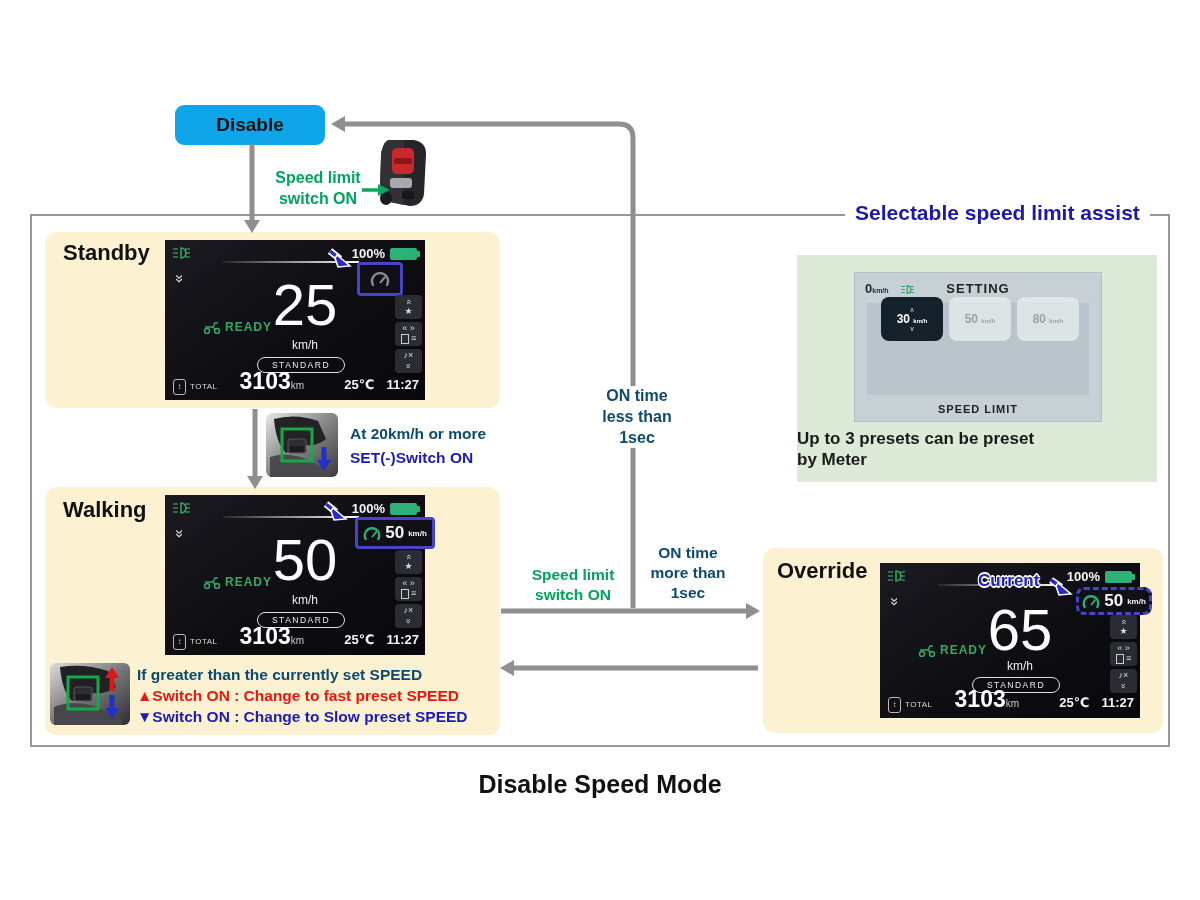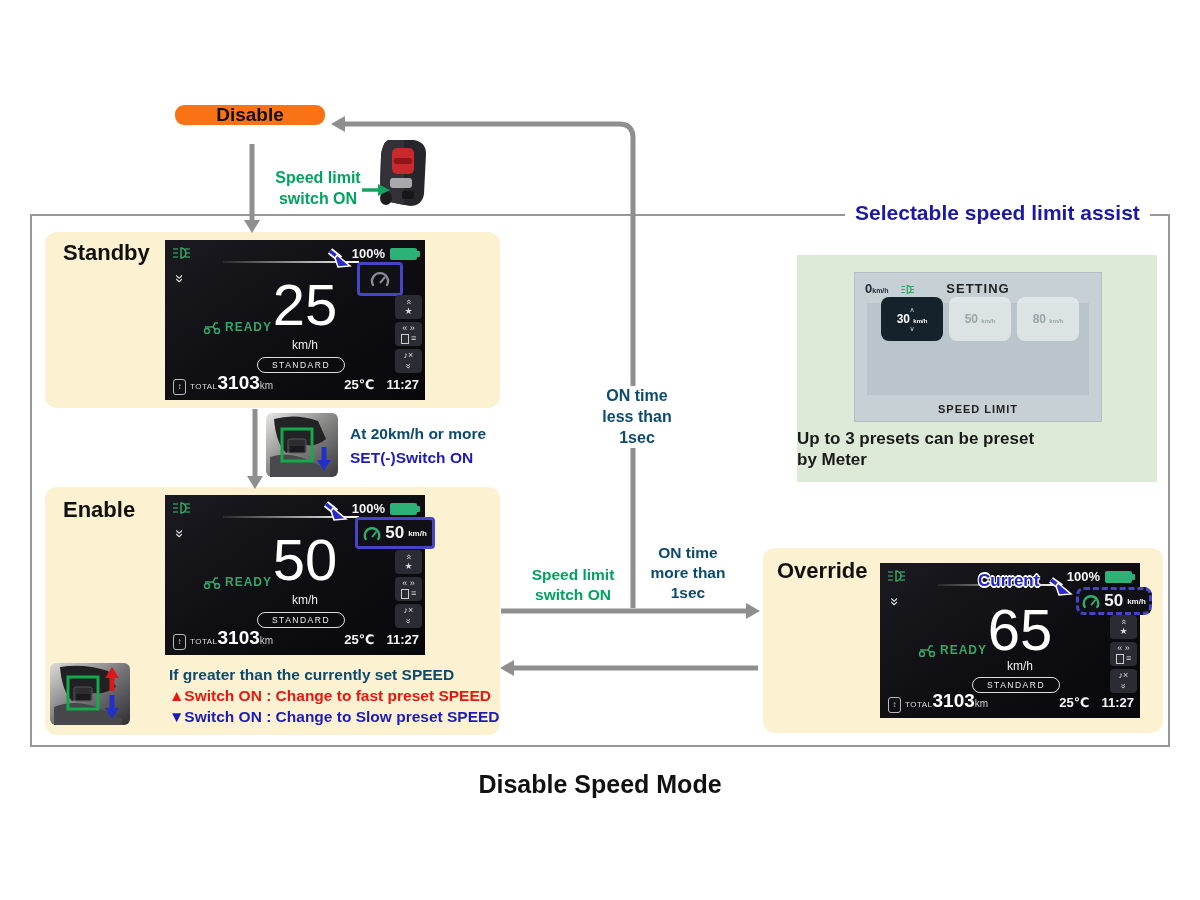--- a/index.html
+++ b/index.html
@@ -3,21 +3,21 @@
 <meta charset="utf-8">
 <style>
   html,body{margin:0;padding:0;background:#fff;}
   body{font-family:"Liberation Sans","DejaVu Sans",sans-serif;}
   #canvas{position:relative;width:1200px;height:900px;background:#fff;overflow:hidden;}
   .abs{position:absolute;}
   
   .bigbox{left:30px;top:214px;width:1136px;height:529px;border:2px solid #979797;background:#fff;}
   .assist-title{left:845px;top:201px;padding:0 10px;background:#fff;color:#1c18a8;font-size:21px;font-weight:bold;z-index:3;}
   
-  .node-disable{left:175px;top:105px;width:150px;height:20px;background:#f97316;border-radius:9px;
+  .node-disable{left:175px;top:105px;width:150px;height:40px;background:#0ea5e9;border-radius:9px;
     display:flex;align-items:center;justify-content:center;font-size:19px;font-weight:bold;color:#111;z-index:2;}
   .statebox{background:#fcf1d0;border-radius:12px;z-index:1;}
   .state-label{font-size:22px;font-weight:bold;color:#111;}
   
   .elabel{font-weight:bold;text-align:center;white-space:pre-line;line-height:1.3;z-index:6;}
   .green{color:#00a35f;}
   .blue{color:#1d1abc;}
   .red{color:#e8170f;}
   .black{color:#0c4a6e;}
   .whitebg{background:#fff;padding:0 4px;}
@@ -58,28 +58,28 @@
   .dash .pill{position:absolute;left:92px;top:117px;width:86px;text-align:center;border:1px solid #ddd;border-radius:10px;font-size:8.5px;letter-spacing:1.5px;padding:2px 0;color:#eee;}
   .dash .ready{position:absolute;left:38px;top:80px;display:flex;align-items:center;gap:4px;color:#35a868;font-size:12px;font-weight:bold;letter-spacing:1px;}
   .dash .tiles{position:absolute;right:3px;top:55px;width:27px;display:flex;flex-direction:column;gap:3px;}
   .dash .tile{background:#2b2b34;border-radius:4px;color:#d9d9df;text-align:center;font-size:9px;line-height:1.1;padding:2px 0;}
   .rot-up{display:inline-block;transform:rotate(90deg);}
   .rot-down{display:inline-block;transform:rotate(-90deg);}
   .mini-rect{display:inline-block;width:6px;height:8px;border:1px solid #ccc;vertical-align:middle;}
   .dash .btm{position:absolute;left:8px;right:6px;bottom:5px;display:flex;align-items:baseline;}
   .dash .trip{width:11px;height:14px;border:1px solid #bbb;border-radius:3px;font-size:8px;text-align:center;line-height:14px;color:#ccc;}
   .dash .total{font-size:8px;letter-spacing:.5px;margin-left:4px;color:#ddd;}
-  .dash .odo{font-size:19px;font-weight:bold;color:#fff;text-align:center;}
+  .dash .odo{font-size:23px;font-weight:bold;margin-left:22px;color:#fff;text-align:center;}
   .dash .odou{font-size:10px;margin-left:0;color:#ccc;}
   .dash .temp{font-size:13px;font-weight:bold;margin-left:auto;}
   .dash .time{font-size:13px;font-weight:bold;margin-left:12px;}
   .flashing{position:absolute;color:#2222cc;font-size:17px;font-weight:bold;z-index:4;
     text-shadow:-1px -1px 0 #fff,1px -1px 0 #fff,-1px 1px 0 #fff,1px 1px 0 #fff,0 2px 0 #fff,0 -2px 0 #fff;}
   
-  .note-line{font-size:15.5px;font-weight:bold;line-height:1.3;z-index:2;margin-left:32px;}
+  .note-line{font-size:15.5px;font-weight:bold;line-height:1.3;z-index:2;}
   .main-title{left:0;top:770px;width:1200px;text-align:center;font-size:25px;font-weight:bold;color:#111;}
   .switchimg{z-index:2;}
 </style>
 </head>
 <body>
 
 <div id="canvas">
 
   <div class="abs bigbox"></div>
   <div class="abs assist-title">Selectable speed limit assist</div>
@@ -194,21 +194,21 @@
     <rect x="16" y="16" width="30" height="32" fill="none" stroke="#17a84b" stroke-width="3"></rect>
     <g>
         <line x1="58" y1="34" x2="58" y2="48" stroke="#2230c8" stroke-width="5"></line>
     <polygon points="51,47 65,47 58,58" fill="#2230c8"></polygon>
       </g>
   </svg>
   <div class="abs elabel black" style="left:350px;top:424px;width:175px;font-size:15.5px;text-align:left;">At 20km/h or more</div>
   <div class="abs elabel blue" style="left:350px;top:448px;width:175px;font-size:15.5px;text-align:left;">SET(-)Switch ON</div>
 
   <div class="abs statebox" style="left:45px;top:487px;width:455px;height:248px;">
-    <div class="state-label" style="position:absolute;left:18px;top:10px;">Enable</div>
+    <div class="state-label" style="position:absolute;left:18px;top:10px;">Walking</div>
   </div>
   <div class="dash" style="left:165px;top:495px;">
     <svg class="lamp" width="20" height="12" viewBox="0 0 20 12">
       <path d="M9,1 a5 5 0 0 1 0,10 Z" fill="none" stroke="#35a868" stroke-width="1.5"></path>
       <g stroke="#35a868" stroke-width="1.2">
           <line x1="1" y1="2" x2="6" y2="2"></line>
           <line x1="1" y1="6" x2="6" y2="6"></line>
           <line x1="1" y1="10" x2="6" y2="10"></line>
       <line x1="13" y1="2" x2="18" y2="2"></line>
           <line x1="13" y1="6" x2="18" y2="6"></line>

